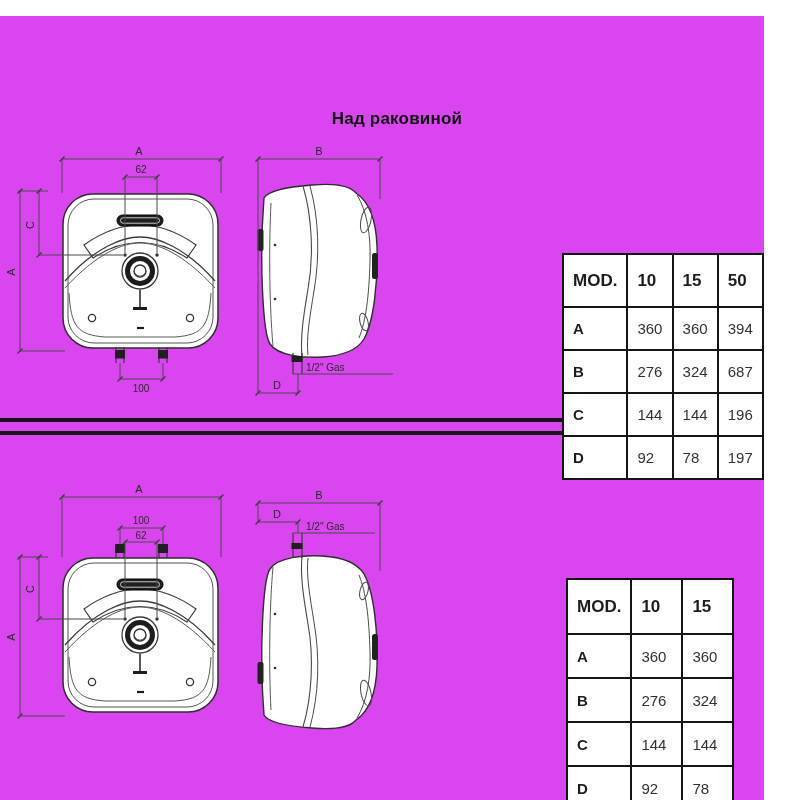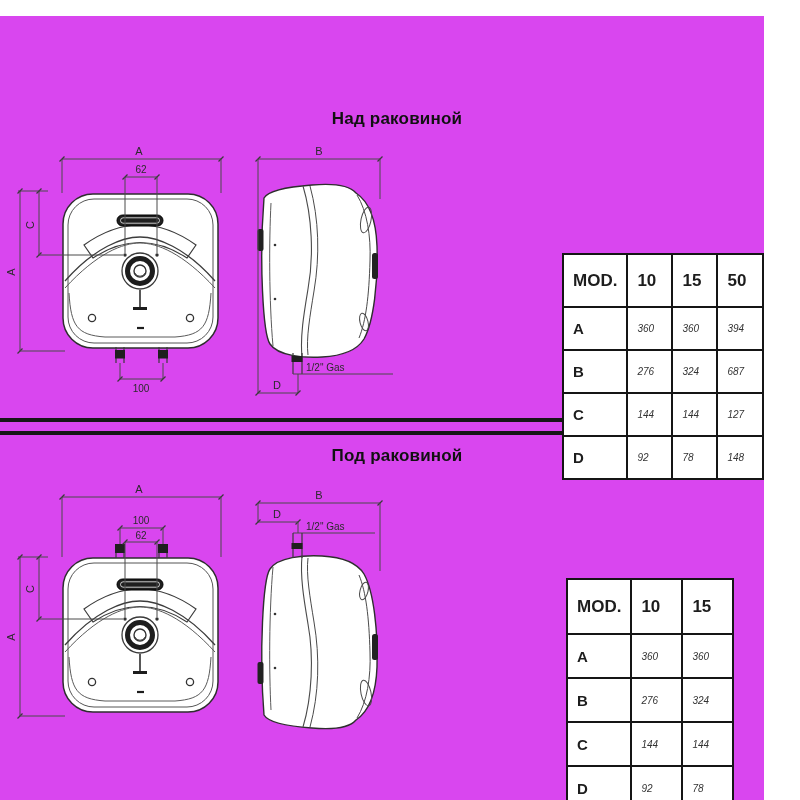--- a/index.html
+++ b/index.html
@@ -24,35 +24,34 @@
   .lbl-sm{font-size:10px;}
   table.dims{
     position:absolute;border-collapse:collapse;background:#fff;table-layout:fixed;
   }
   table.dims td{
     border:2px solid #151515;text-align:left;vertical-align:middle;padding:9px;
     color:#1d1d1d;
   }
   table.dims tr.hdr td{font-weight:700;font-size:17px;}
   table.dims td.rowlbl{font-weight:700;font-size:15px;}
-  table.dims td.val{font-size:10px;color:#333;font-style:italic;}
+  table.dims td.val{font-size:15px;color:#333;}
   #table-above{left:562px;top:237px;}
   #table-above tr.hdr td{height:33px;}
   #table-above tr.data td{height:23px;}
   #table-below{left:566px;top:562px;}
   #table-below tr.hdr td{height:35px;}
   #table-below tr.data td{height:24px;}
 </style>
 </head>
 <body>
 
 <div id="stage">
 
   <div class="section-title" id="title-above">Над раковиной</div>
-  <div class="section-title" id="title-below">Под раковиной</div>
 
   <div class="divider" id="divider-1"></div>
   <div class="divider" id="divider-2"></div>
 
   <svg id="fv1" style="left:5px;top:125px" width="230" height="270" viewBox="0 0 230 270">
     <defs>
       <g id="front-body">
         <rect x="58" y="53" width="155" height="154" rx="30" ry="30" fill="#fff" stroke="#2e2e2e" stroke-width="1.5"></rect>
         <rect x="63" y="58" width="145" height="144" rx="26" ry="26" fill="none" stroke="#555" stroke-width="1"></rect>
 
@@ -285,27 +284,27 @@
     <tr class="data">
       <td class="rowlbl">B</td>
       <td class="val">276</td>
       <td class="val">324</td>
       <td class="val">687</td>
     </tr>
     <tr class="data">
       <td class="rowlbl">C</td>
       <td class="val">144</td>
       <td class="val">144</td>
-      <td class="val">127</td>
+      <td class="val">196</td>
     </tr>
     <tr class="data">
       <td class="rowlbl">D</td>
       <td class="val">92</td>
       <td class="val">78</td>
-      <td class="val">148</td>
+      <td class="val">197</td>
     </tr>
   </tbody>
     </table>
 
   <table class="dims" id="table-below">
     <colgroup>
         <col style="width:62px">
         <col style="width:51px">
         <col style="width:51px">
       </colgroup>

